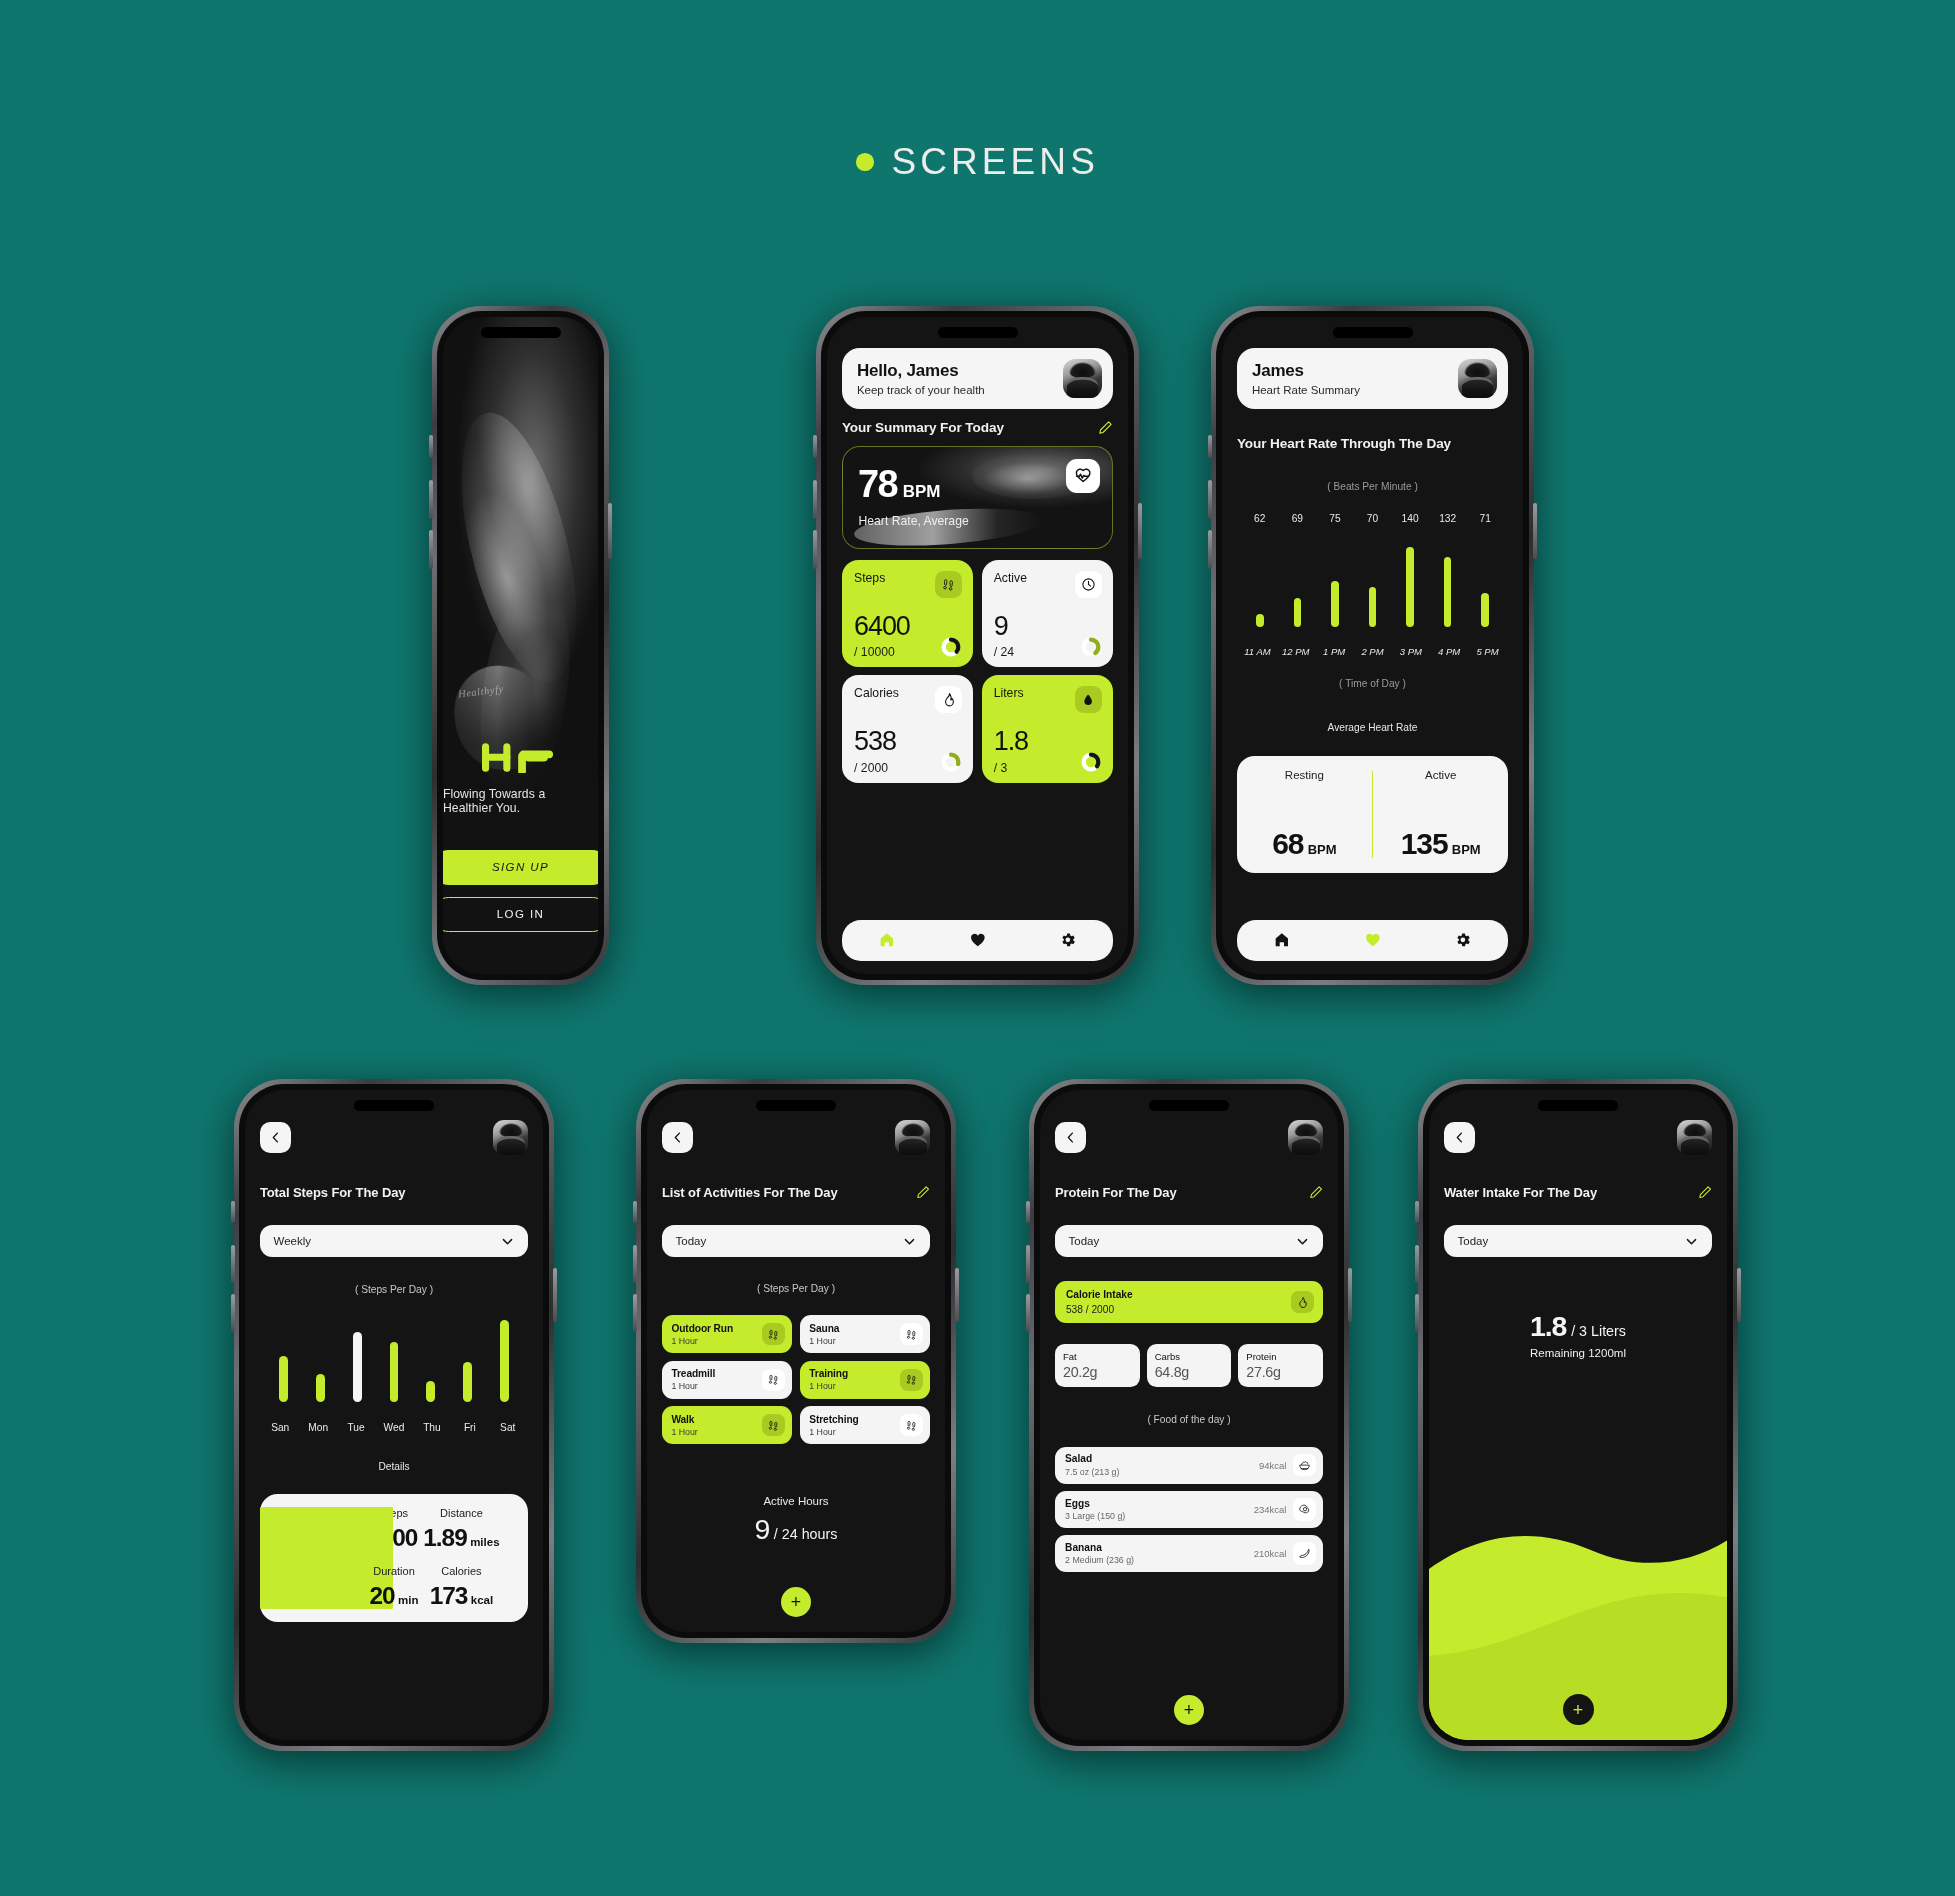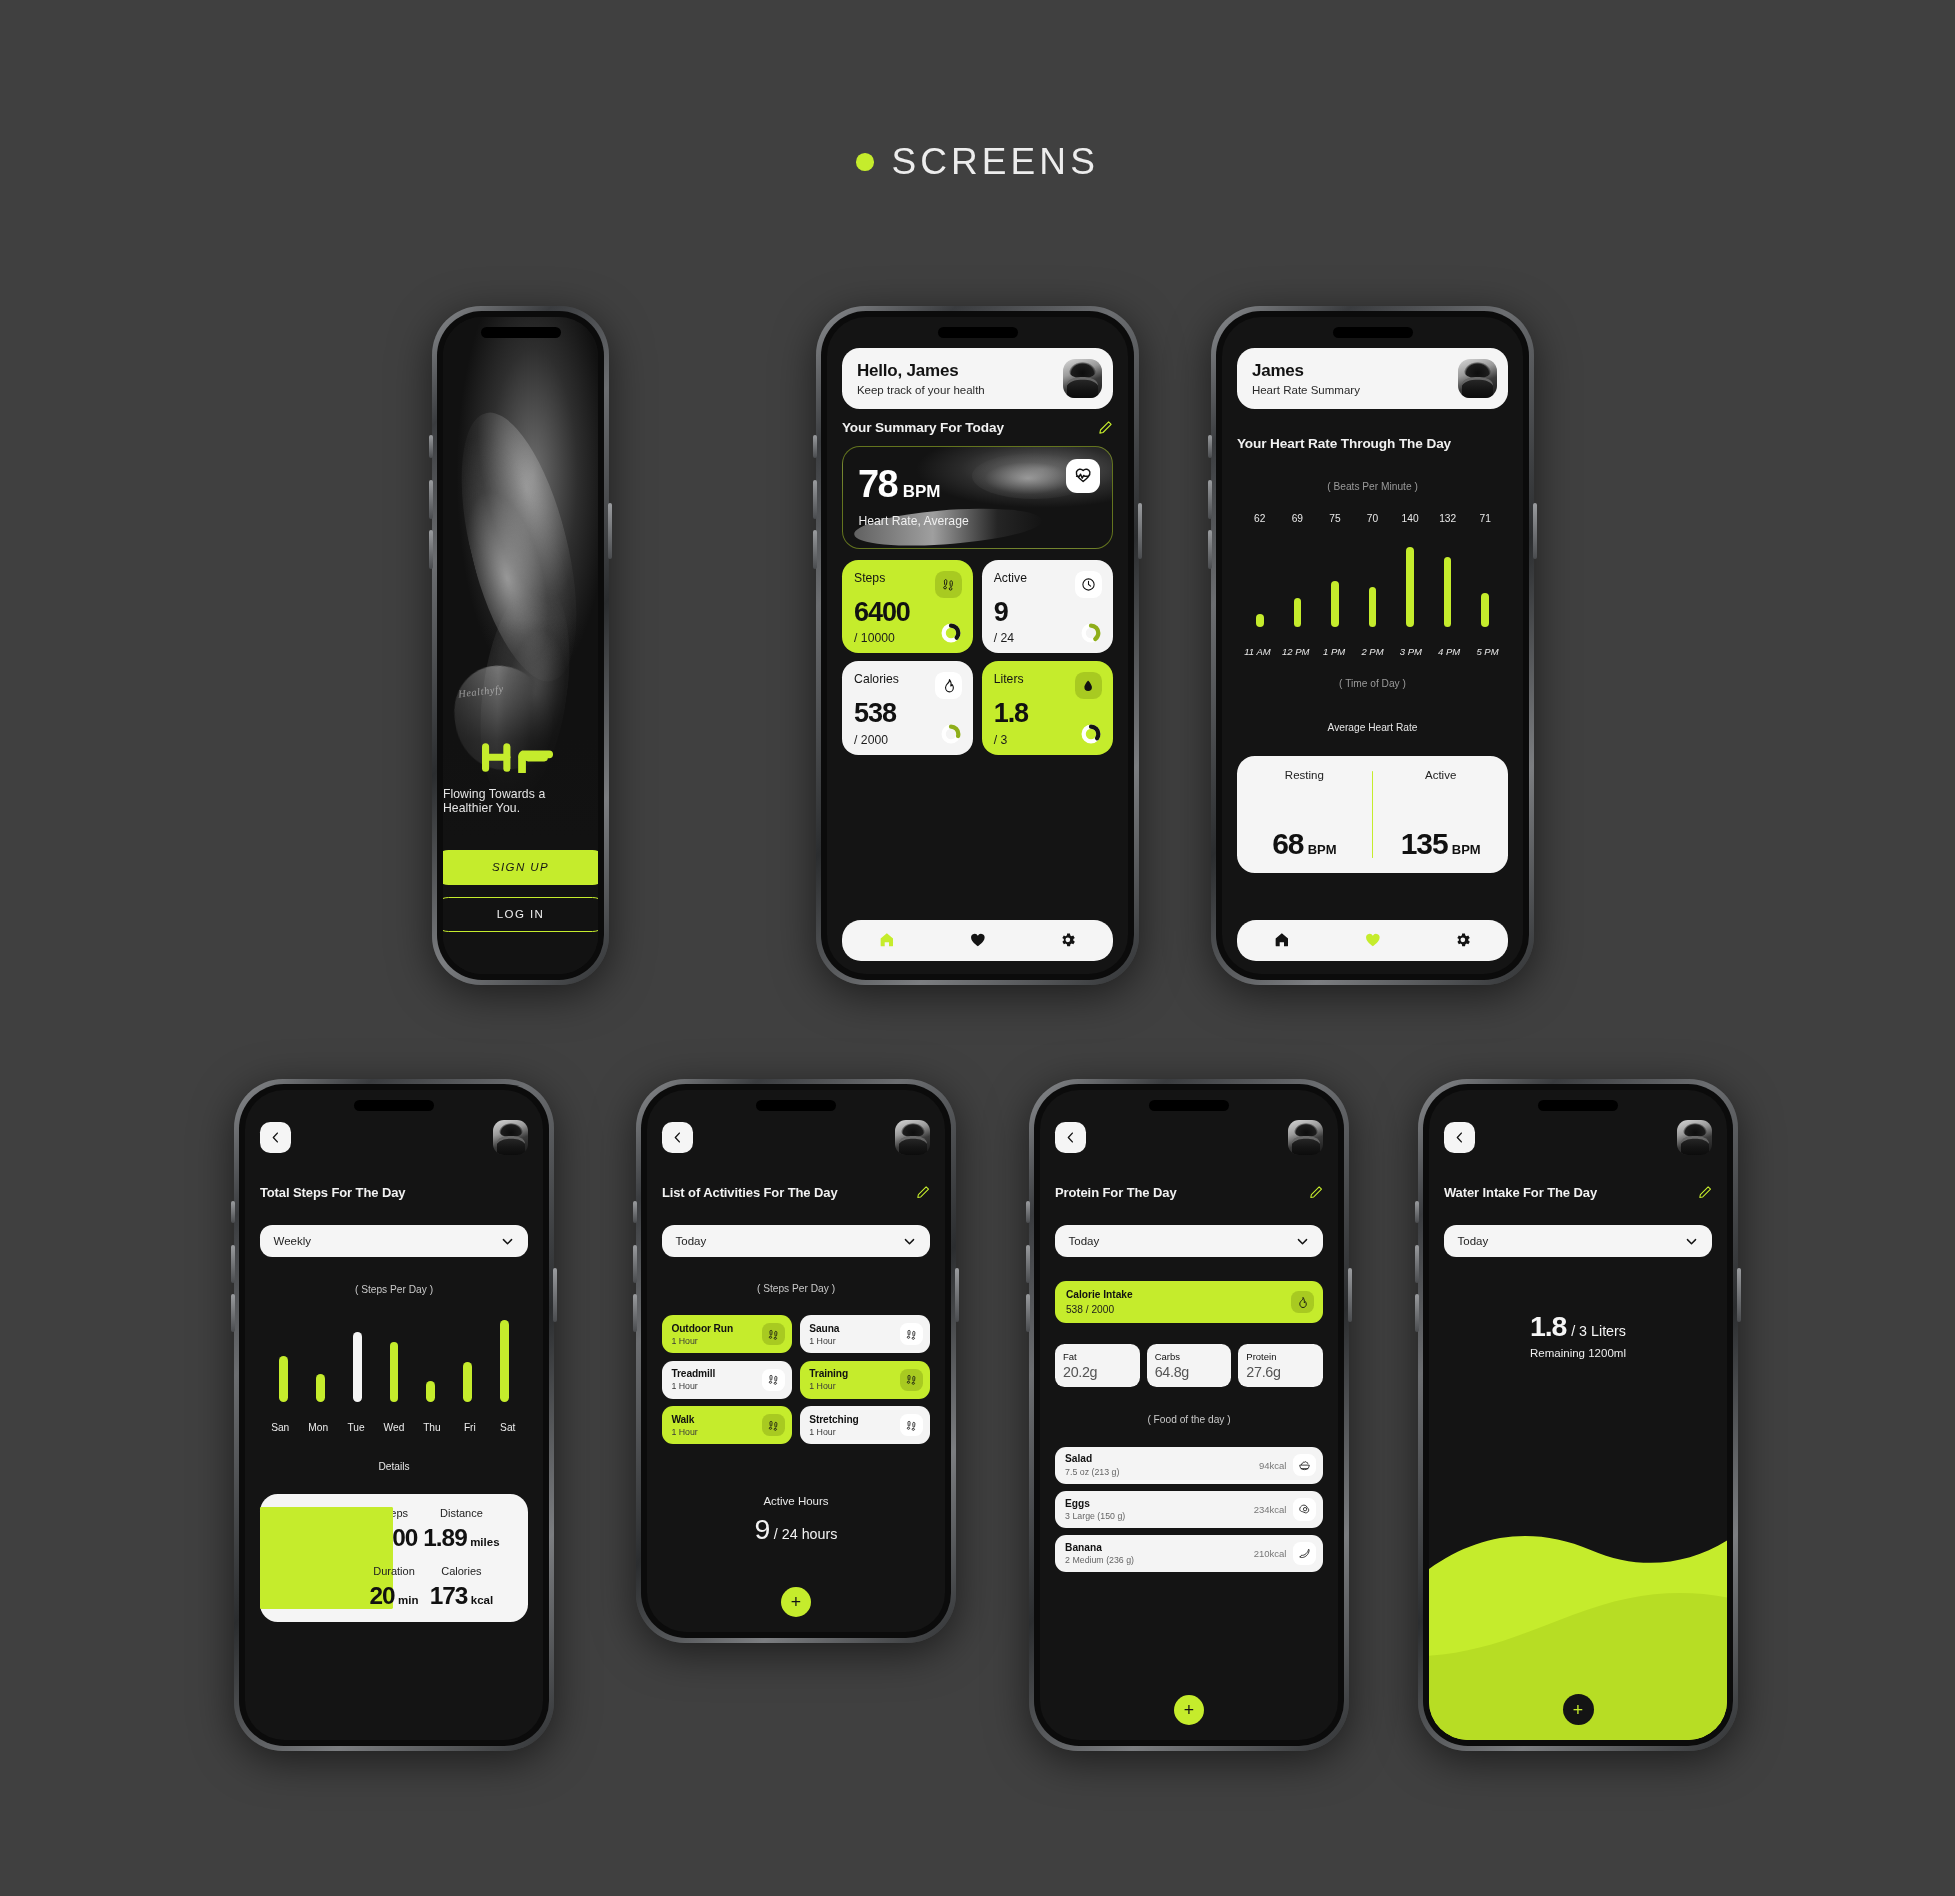--- a/index.html
+++ b/index.html
@@ -2,21 +2,21 @@
 <html style="font-size:11px"><head>
 <meta charset="utf-8">
 <style>
   * { box-sizing: border-box; margin: 0; padding: 0; }
   html, body {
     width: 1955px; height: 1897px;
     background: #1a1a1a;
     font-family: "Liberation Sans", sans-serif;
     overflow: hidden;
   }
-  .page { position: relative; width: 1955px; height: 1897px; background: #404040; }
+  .page { position: relative; width: 1955px; height: 1897px; background: #0f766e; }
 
   
   .screens-title {
     position: absolute; top: 141px; left: 0; width: 1955px;
     display: flex; align-items: center; justify-content: center; gap: 17.7px;
   }
   .screens-dot { width: 17.7px; height: 17.7px; border-radius: 50%; background: #c5ec2c; }
   .screens-text {
     font-size: 37px; letter-spacing: 4.1px; color: #ededed; font-weight: 400;
   }
@@ -166,21 +166,21 @@
 
   .stat-grid { display:grid; grid-template-columns: 1fr 1fr; gap: 8.1px; }
   .stat-card { position:relative; border-radius: 16.3px; padding: 11px 11px 8.1px 12.2px; min-height: 90px; }
   .stat-card.green { background:#c5ec2c; }
   .stat-card.white { background:#f4f4f4; }
   .stat-top { display:flex; align-items:flex-start; justify-content:space-between; }
   .stat-name { font-size: 12.2px; color:#141414; font-weight: 400; }
   .stat-icon { width: 27px; height: 27px; border-radius: 8.8px; display:flex; align-items:center; justify-content:center; }
   .stat-card.green .stat-icon { background: rgba(143,175,26,.55); }
   .stat-card.white .stat-icon { background: #ffffff; }
-  .stat-value { font-size: 27px; font-weight: 700; color:#111; letter-spacing:-1.1px; margin-top: 1px; line-height: 1; }
+  .stat-value { font-size: 27px; font-weight: 400; color:#111; letter-spacing:-1.1px; margin-top: 15px; line-height: 1; }
   .stat-sub { font-size: 12.2px; color:#1c1c1c; margin-top: 5.4px; }
   .ring { position:absolute; right: 11px; bottom: 9.5px; width: 22px; height: 22px; }
 
   .navbar {
     background:#f5f5f5; border-radius: 19px; height: 41px;
     display:flex; align-items:center; justify-content:space-around;
   }
   .navbtn { display:flex; align-items:center; justify-content:center; cursor:pointer; }
 
   

